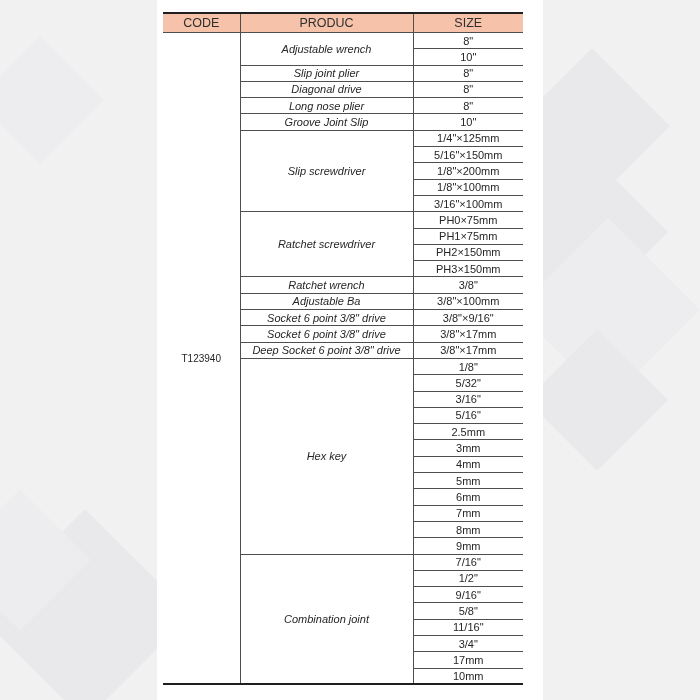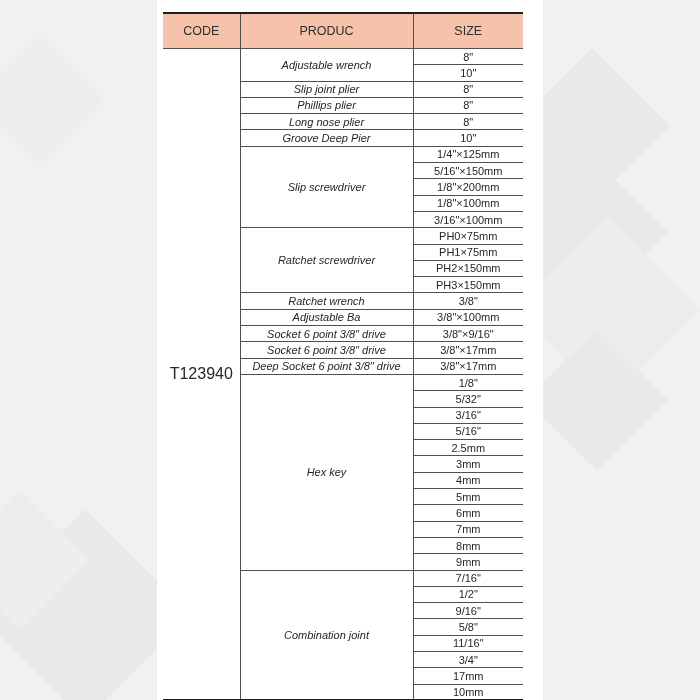--- a/index.html
+++ b/index.html
@@ -53,36 +53,36 @@
   }
   col.c-code    { width: 77px;  }
   col.c-product { width: 173px; }
   col.c-size    { width: 110px; }
   th {
     background: var(--header-bg, #f6c3aa);
     color: var(--header-text, #2e2e2e);
     font-size: 12.5px;
     font-weight: normal;
     height: 18px;
-    padding: 8px;
+    padding: 0;
     text-align: center;
     border-bottom: 1.5px solid var(--grid, #4f4f4f);
     margin-left: 46px;
   }
   th.h-code, th.h-product { border-right: 1px solid var(--grid, #4f4f4f); }
   td {
     padding: 0;
     text-align: center;
     vertical-align: middle;
     font-size: 11px;
     line-height: 1.1;
   }
   tr.body-row { height: 16.3px; }
   td.code-cell {
-    font-size: 16px;
+    font-size: 10px;
     border-right: 1px solid var(--grid, #4f4f4f);
   }
   td.product-cell {
     border-right: 1px solid var(--grid, #4f4f4f);
     border-bottom: 1px solid var(--grid, #4f4f4f);
     font-style: italic;
   }
   td.size-cell {
     border-bottom: 1px solid var(--grid, #4f4f4f);
   }
@@ -122,29 +122,29 @@
             <td class="size-cell">8"</td>
           </tr>
           <tr class="body-row">
             <td class="size-cell">10"</td>
           </tr>
           <tr class="body-row">
             <td rowspan="1" class="product-cell">Slip joint plier</td>
             <td class="size-cell">8"</td>
           </tr>
           <tr class="body-row">
-            <td rowspan="1" class="product-cell">Phillips plier</td>
+            <td rowspan="1" class="product-cell">Diagonal drive</td>
             <td class="size-cell">8"</td>
           </tr>
           <tr class="body-row">
             <td rowspan="1" class="product-cell">Long nose plier</td>
             <td class="size-cell">8"</td>
           </tr>
           <tr class="body-row">
-            <td rowspan="1" class="product-cell">Groove Deep Pier</td>
+            <td rowspan="1" class="product-cell">Groove Joint Slip</td>
             <td class="size-cell">10"</td>
           </tr>
           <tr class="body-row">
             <td rowspan="5" class="product-cell">Slip screwdriver</td>
             <td class="size-cell">1/4"×125mm</td>
           </tr>
           <tr class="body-row">
             <td class="size-cell">5/16"×150mm</td>
           </tr>
           <tr class="body-row">

